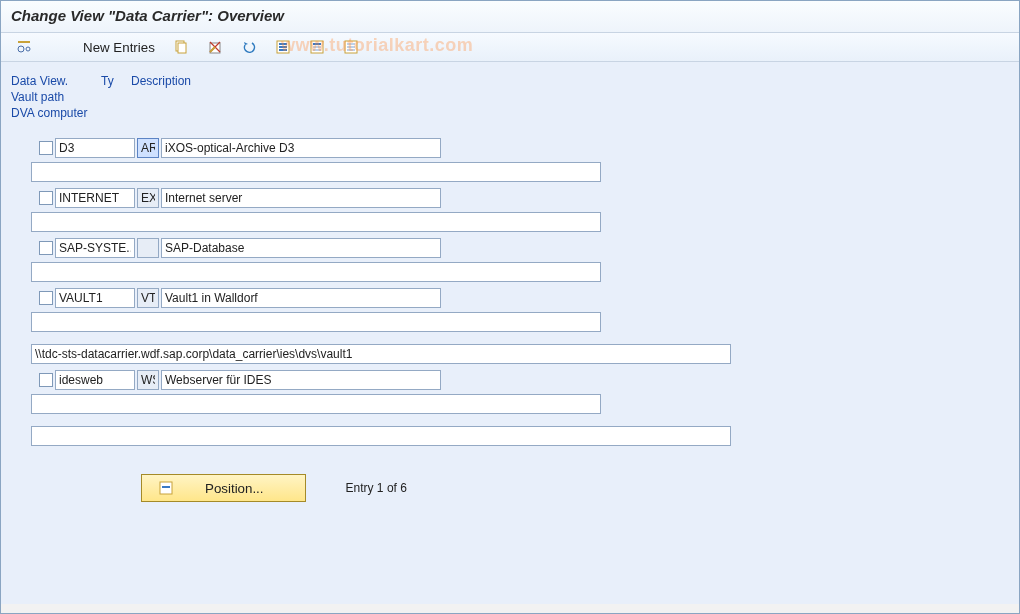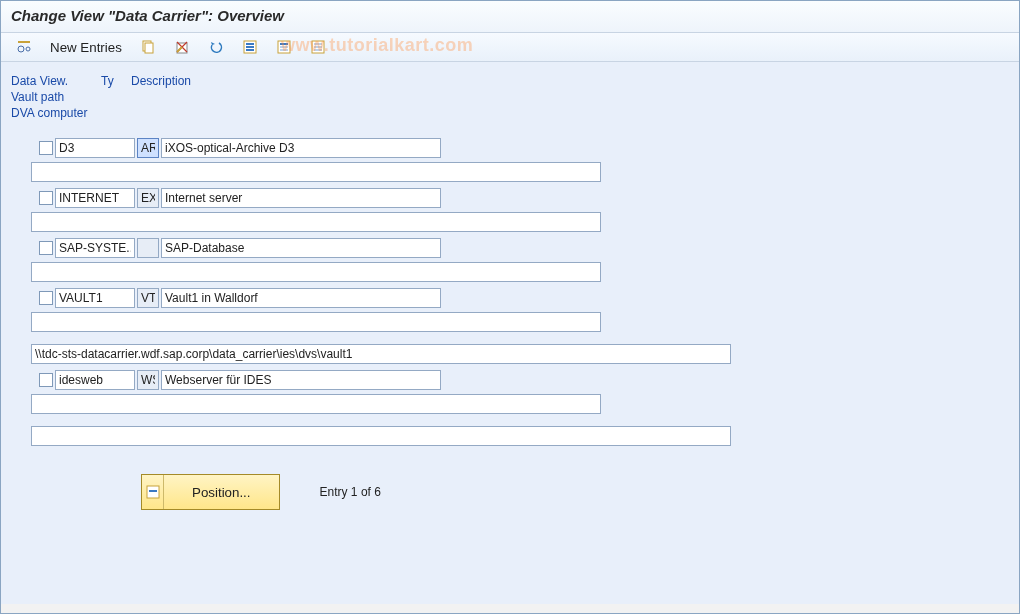--- a/index.html
+++ b/index.html
@@ -35,21 +35,21 @@
     position: relative;
   }
   .tbtn {
     display:inline-flex; align-items:center; justify-content:center;
     min-width:22px; height:20px;
     border:1px solid transparent;
     border-radius:2px;
     cursor:pointer;
     background:transparent;
   }
-  .tlabel { padding:0 6px; color:#222; white-space:nowrap; }
+  .tlabel { padding:0 6px; color:#222; white-space:nowrap;margin-left:33px; }
   svg.icon { width:16px; height:16px; display:block; }
   .watermark {
     position:absolute; left:280px; top:2px;
     font-size:18px; font-weight:bold;
     color: rgba(255,140,60,0.35);
     letter-spacing:0.5px;
     pointer-events:none;
     font-family: "Comic Sans MS", cursive, sans-serif;
   }
   .body-area {
@@ -84,25 +84,25 @@
   .w-desc { width:280px; }
   .w-long { width:570px; margin-top:4px; margin-left:20px; display:block; }
   .w-path { width:700px; margin-top:12px; margin-left:20px; display:block; }
 
   .footer-row {
     display:flex; align-items:center; gap:40px;
     margin-top:28px; margin-left:130px;
   }
   .pos-btn {
     display:flex; align-items:center;
-    height:36px;
+    height:22px;
     border:1px solid #a48a28;
     background: linear-gradient(#fff4c4,#ffe68a);
     cursor:pointer;
-    padding:0;
+    padding:13px;
   }
   .pos-btn .ic {
     width:22px; height:100%;
     display:flex;align-items:center;justify-content:center;
     border-right:1px solid #cdb96a;
   }
   .pos-btn .lbl { padding:0 28px 0 28px; color:#222; }
   .entry-txt { color:#222; }
 </style>
 </head>

